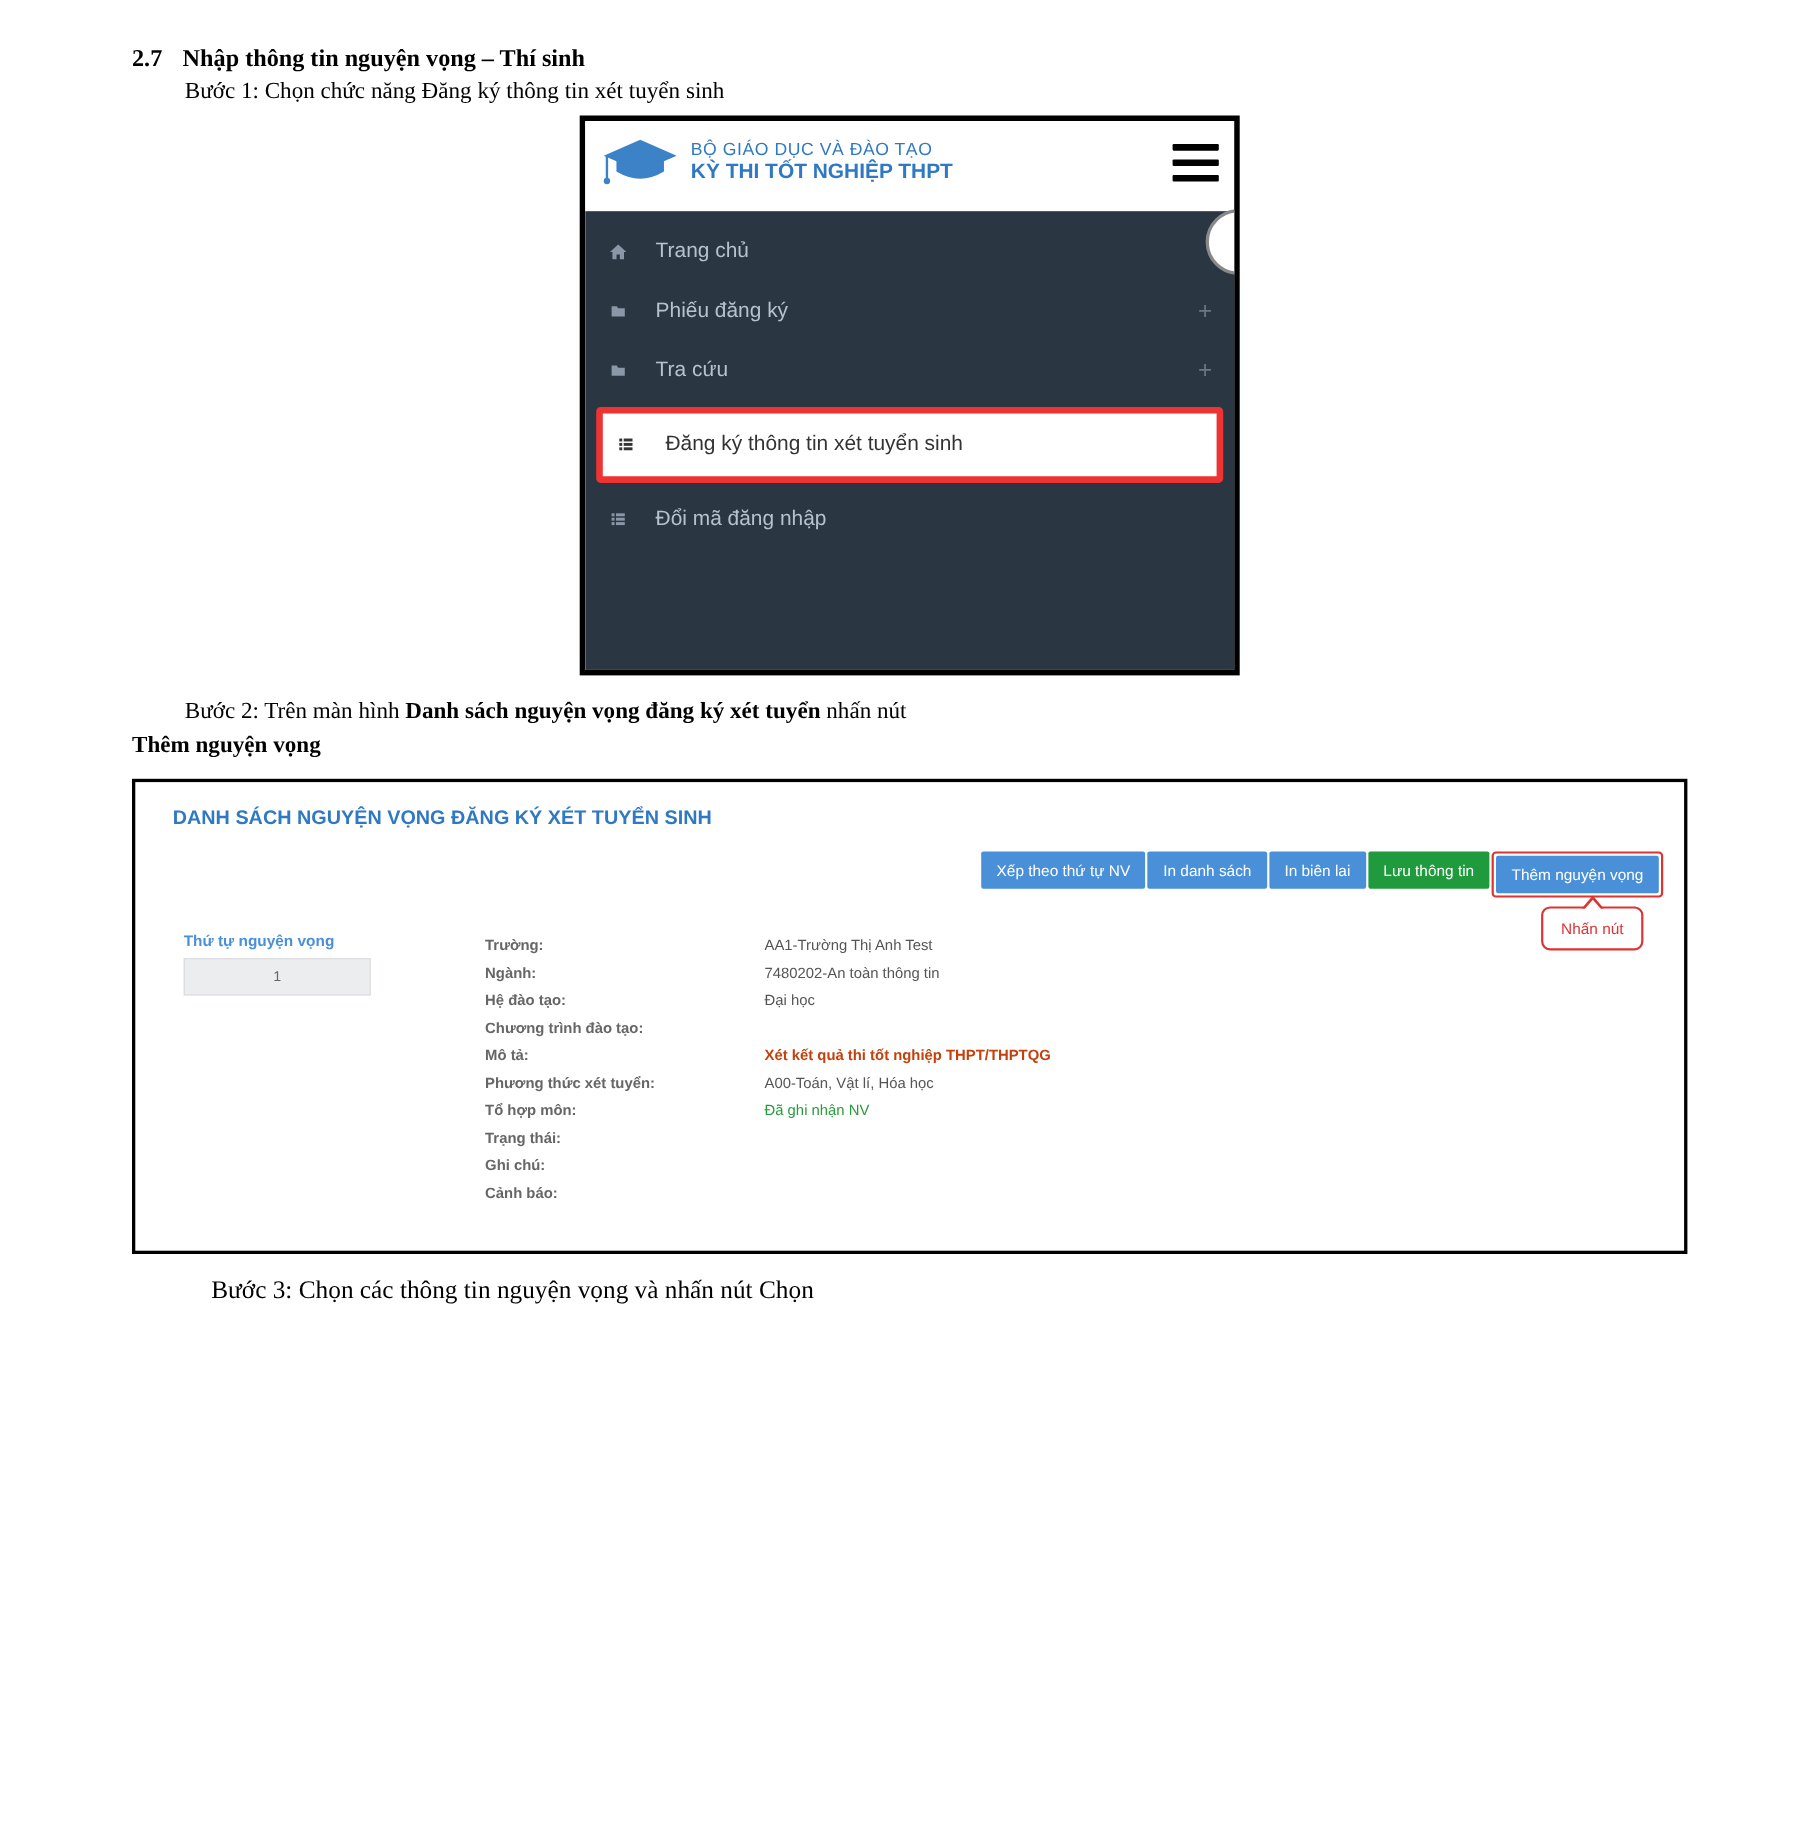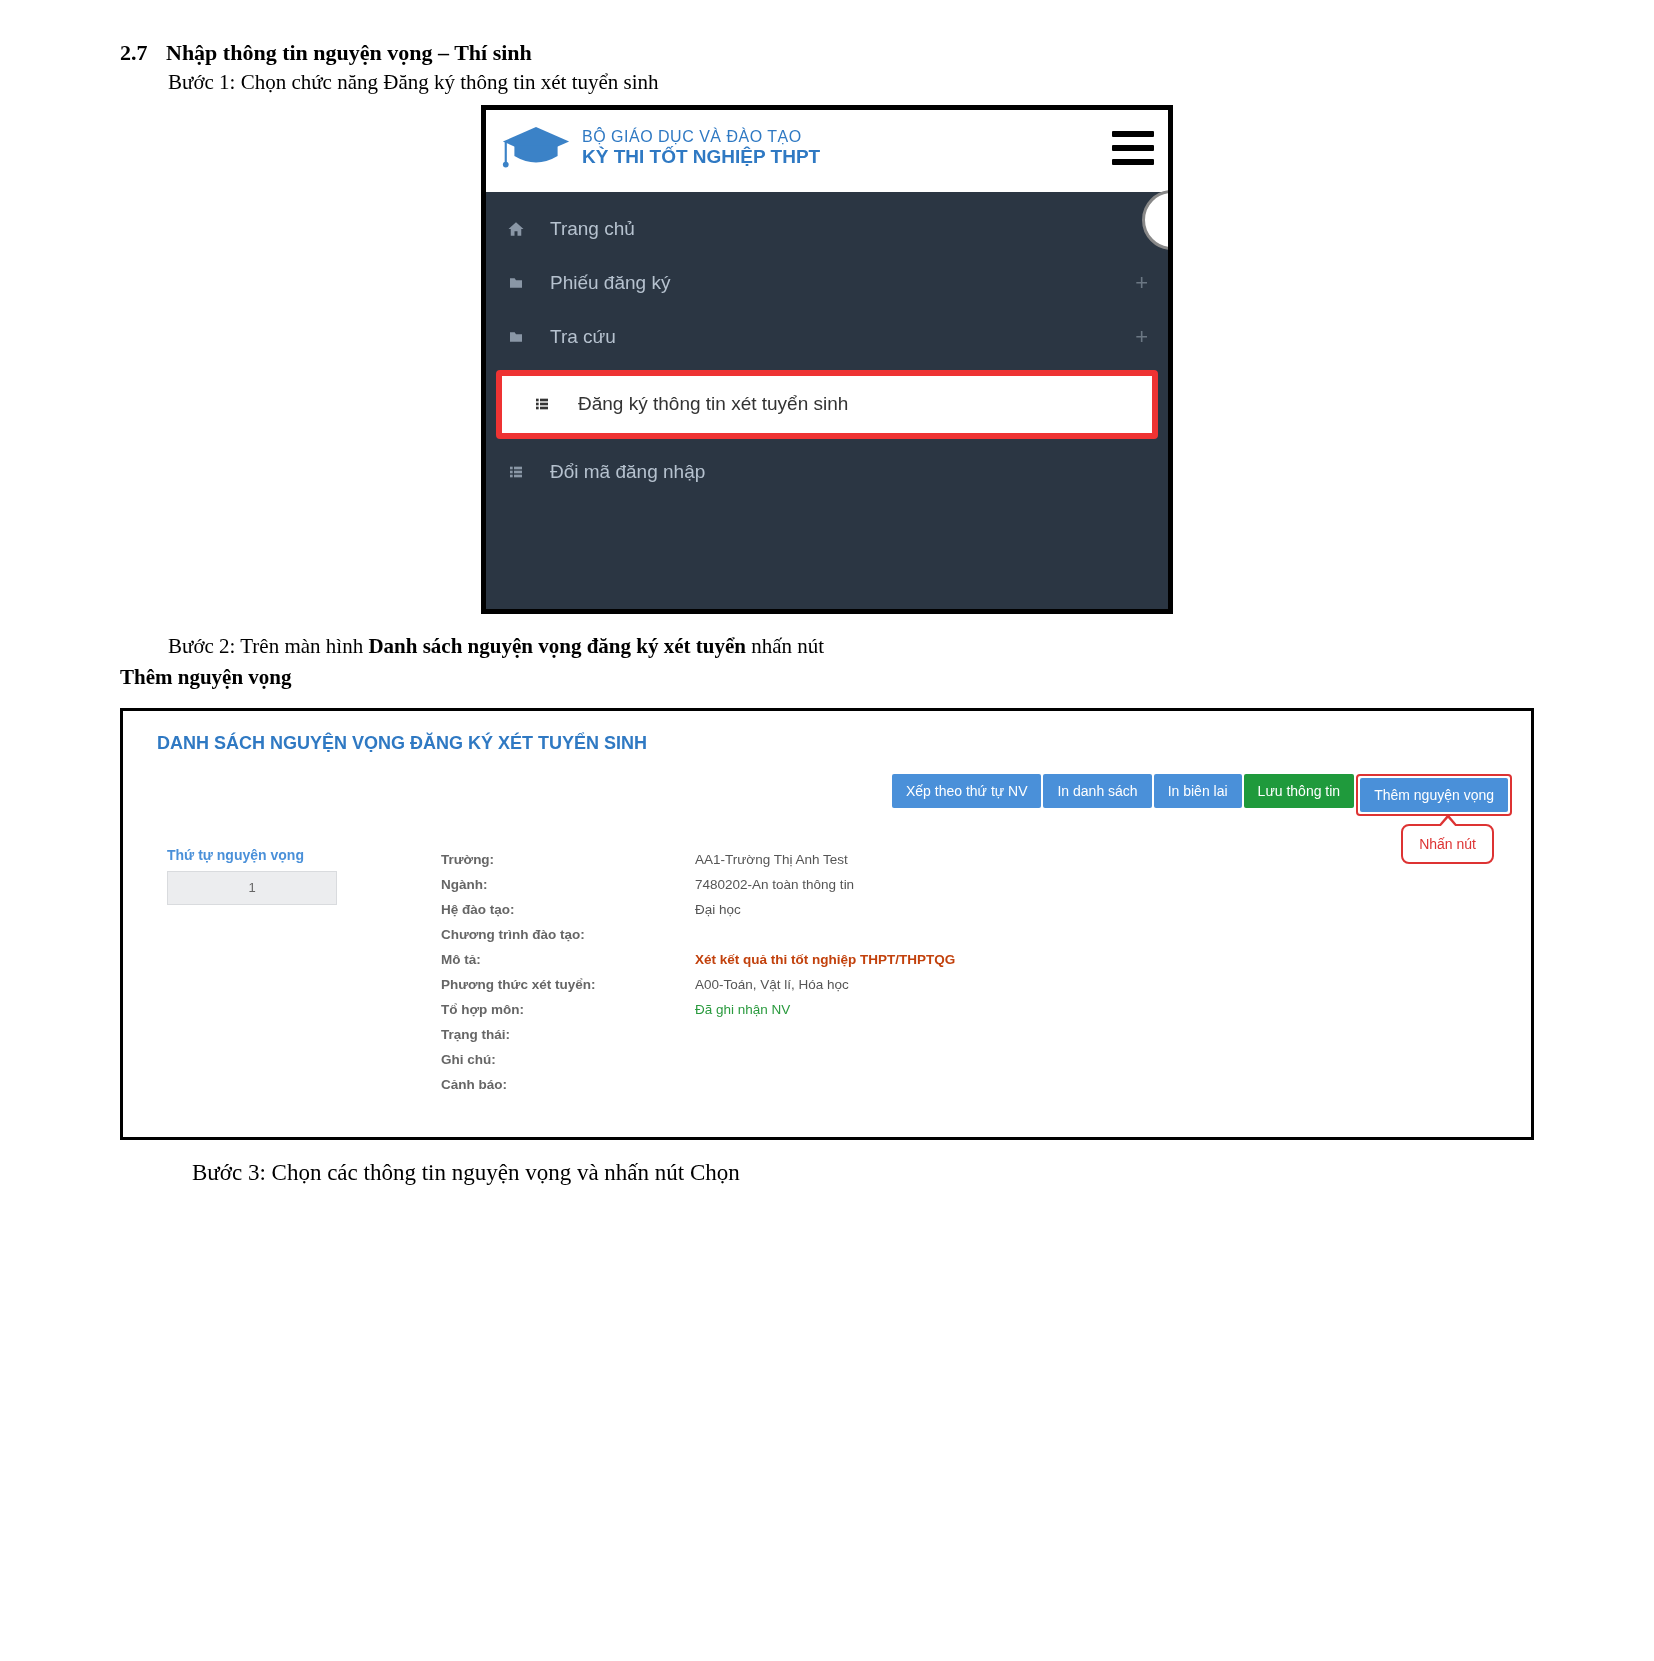--- a/index.html
+++ b/index.html
@@ -19,21 +19,21 @@
   .section-heading .num { display:inline-block; width:46px; }
   .step-text {
     font-size: 21px;
     margin: 2px 0 10px 48px;
   }
   .step-text .bold { font-weight: bold; }
 
   
   .shot1-wrap {
     margin: 6px auto 20px auto;
-    width: 692px;
+    width: 600px;
   }
   .shot1 {
     border: 5px solid #000;
     background: #fff;
     font-family: Arial, Helvetica, sans-serif;
     overflow: hidden;
   }
   .shot1-header {
     display: flex;
     align-items: center;
@@ -65,21 +65,21 @@
     padding: 16px 20px;
     font-size:19px;
     cursor:pointer;
   }
   .nav-item .icon { width:30px; display:inline-flex; justify-content:flex-start; margin-right:14px; }
   .nav-item .plus { margin-left:auto; color:#6b7783; font-size:22px; line-height:1; }
   .nav-item.active-box {
     background:#fff; color:#333;
     border:6px solid #e33; border-radius:4px;
     margin: 6px 10px;
-    padding: 14px 30px;
+    padding: 14px 11px;
     font-size:19px;
     line-height:1.5;
     display:block;
   }
   .nav-item.active-box .row1 { display:flex; align-items:center; }
   .nav-item.active-box .icon { margin-right:16px; }
   .side-circle {
     position:absolute; right:-34px; top:-2px;
     width:60px; height:60px; border:3px solid #888; border-radius:50%; background:#fff;
   }

